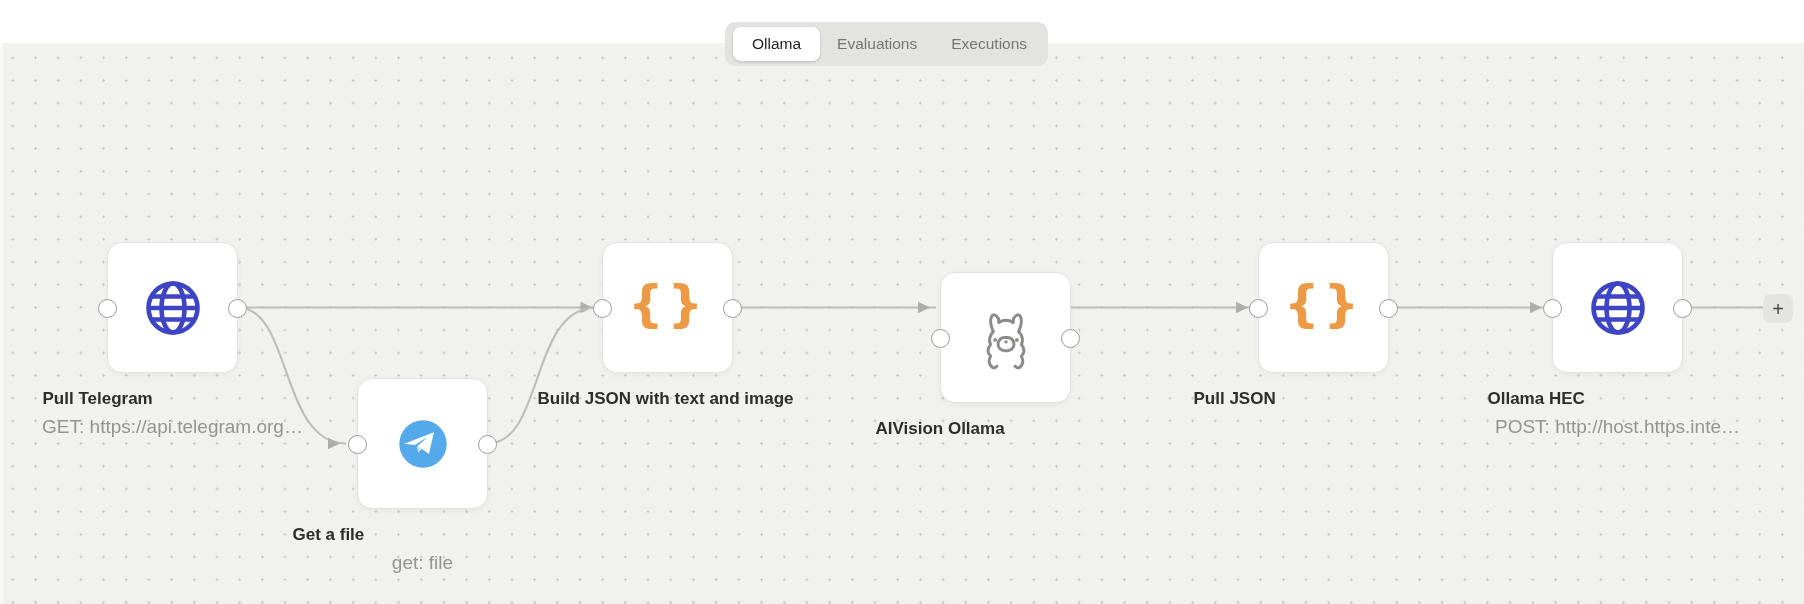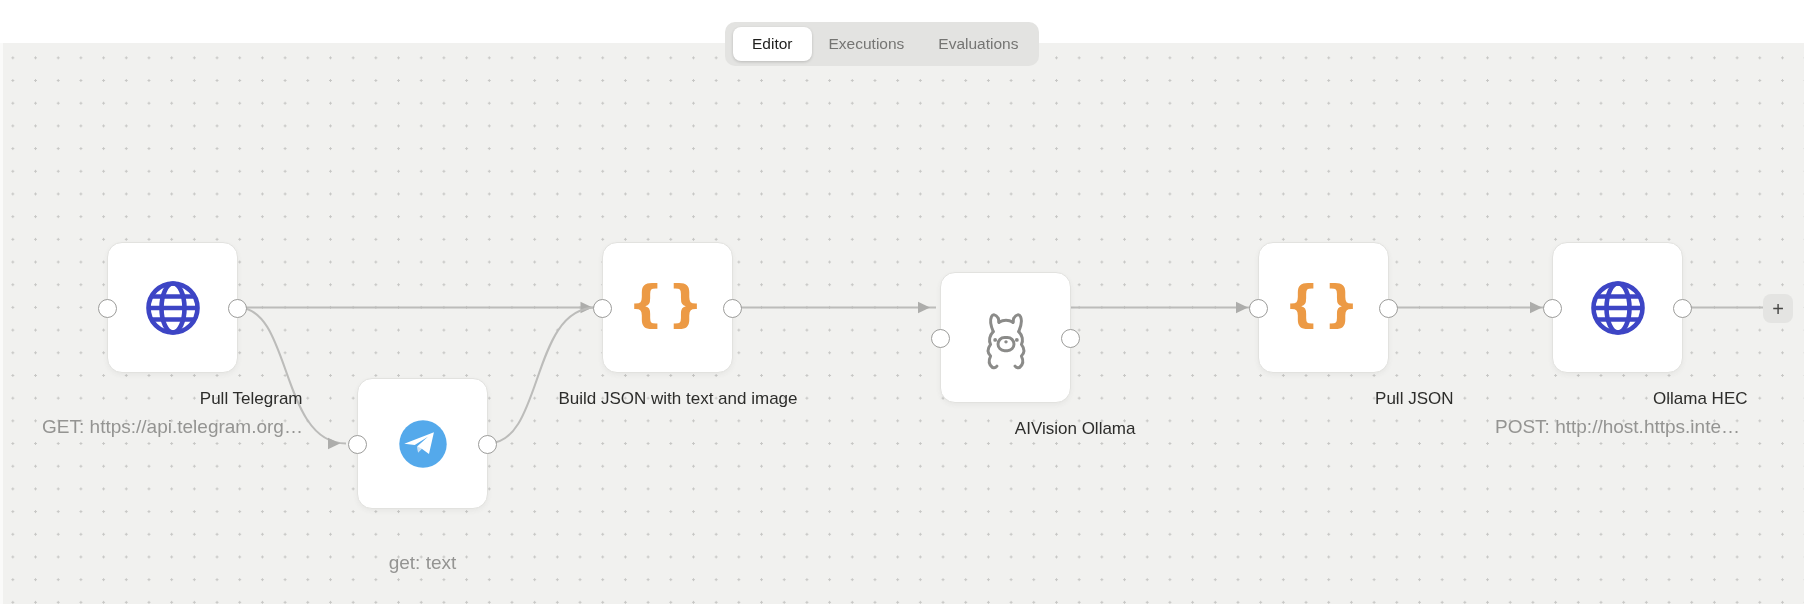--- a/index.html
+++ b/index.html
@@ -53,22 +53,22 @@
     top:56px;z-index:12;
   }
   .port-in{left:-10px;}
   .port-out{right:-10px;}
   .icon-slot{display:flex;align-items:center;justify-content:center;}
   .braces{
     font-family:"DejaVu Sans",sans-serif;font-size:50px;font-weight:700;
     color:#ec9a45;letter-spacing:4px;margin-top:-8px;
   }
   .node-label{
-    position:absolute;top:144px;left:-64.5px;width:260px;text-align:right;
-    font-size:17px;font-weight:400;color:#2d2d2b;line-height:25px;
+    position:absolute;top:144px;left:-64.5px;width:260px;text-align:left;
+    font-size:17px;font-weight:700;color:#2d2d2b;line-height:25px;
   }
   .node-subtitle{
     position:absolute;top:174px;left:-84.5px;width:300px;text-align:center;
     font-size:19px;color:#949492;white-space:nowrap;
   }
   
   .add-btn{
     position:absolute;left:1763px;top:294px;width:30px;height:29px;z-index:11;
     background:#e4e4e2;border-radius:8px;display:flex;align-items:center;
     justify-content:center;font-size:20px;color:#474745;cursor:pointer;
@@ -124,21 +124,22 @@
       <div class="port port-in"></div>
       <div class="icon-slot">
   <svg width="66" height="66" viewBox="0 0 64 64">
     <circle cx="32" cy="32" r="23" fill="#54a9eb"></circle>
     <path d="M13.8 31.8 L42.6 20.7 L37.8 41.8 L30.8 36.5 L27.2 40.3 L26.5 34.3 L36.8 24.9 L24.0 32.9 Z" fill="#ffffff"></path>
     <path d="M26.5 34.3 L27.2 40.3 L30.8 36.5 Z" fill="#c8e0f4"></path>
   </svg>
 </div>
       <div class="port port-out"></div>
     </div>
-    <div class="node-subtitle">get: text</div>
+    <div class="node-label">Get a file</div>
+    <div class="node-subtitle">get: file</div>
   </div>
     <div class="node-wrap two-line" style="left: 602px; top: 242px;">
     <div class="node-box">
       <div class="port port-in"></div>
       <div class="icon-slot">
   <div class="braces">{}</div>
 </div>
       <div class="port port-out"></div>
     </div>
     <div class="node-label">Build JSON with text and image</div>
@@ -194,16 +195,16 @@
   </svg>
 </div>
       <div class="port port-out"></div>
     </div>
     <div class="node-label">Ollama HEC</div>
     <div class="node-subtitle">POST: http://host.https.inte…</div>
   </div>
   </div>
 
 <div class="tabbar">
-  <div class="tab tab-pill">Editor</div>
+  <div class="tab tab-pill">Ollama</div>
+  <div class="tab">Evaluations</div>
   <div class="tab">Executions</div>
-  <div class="tab">Evaluations</div>
 </div>
 
 </body></html>

